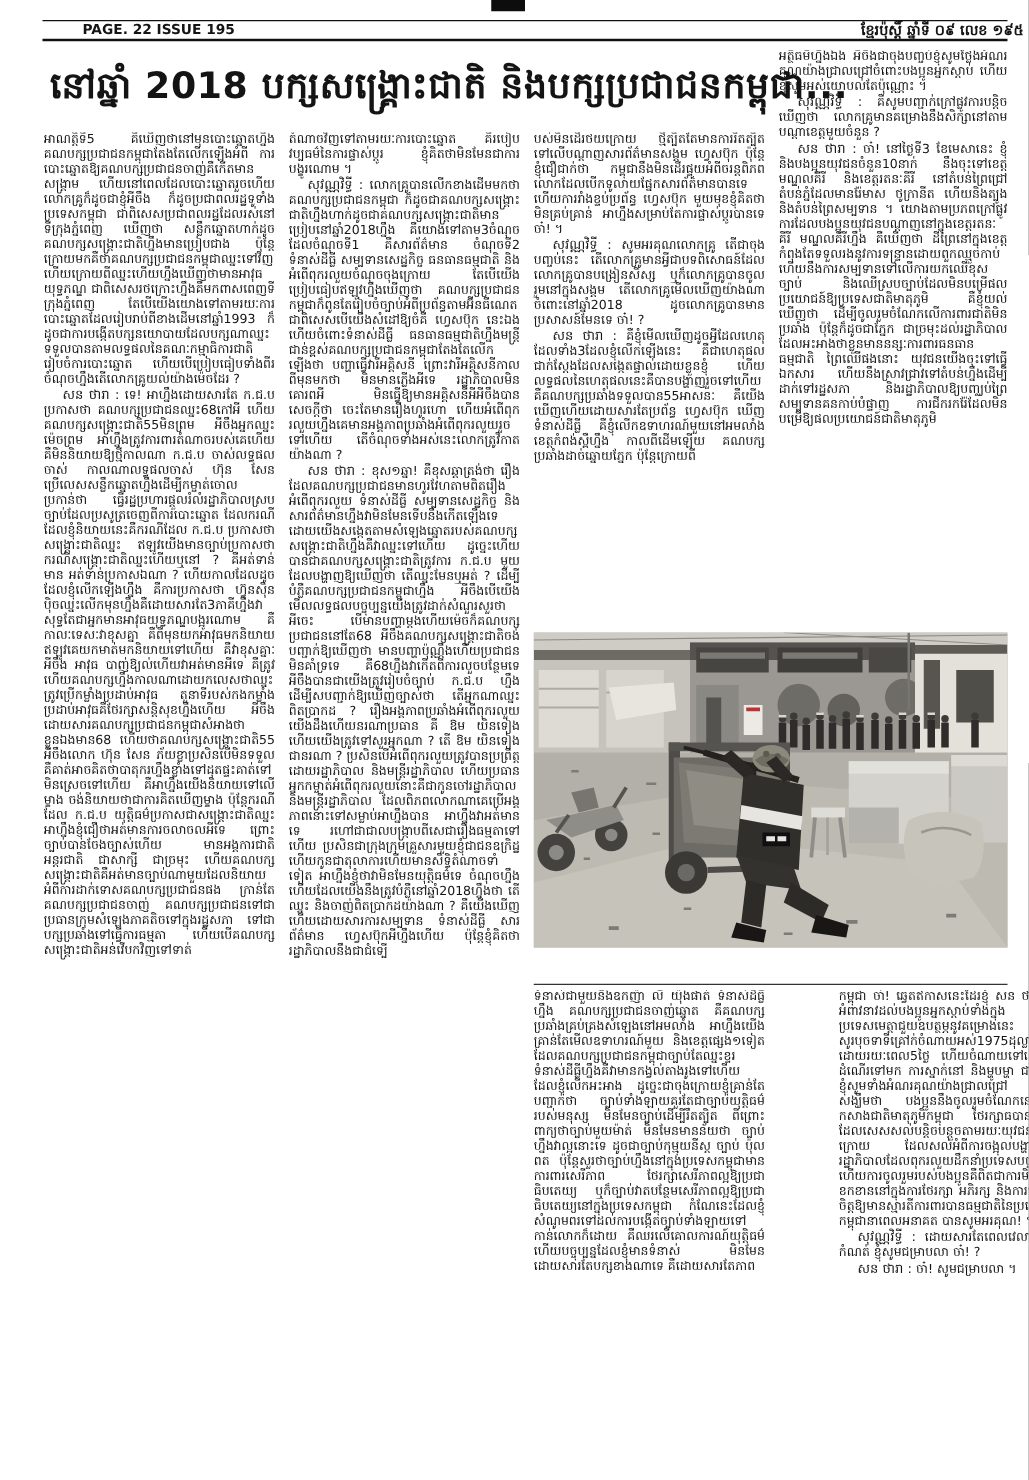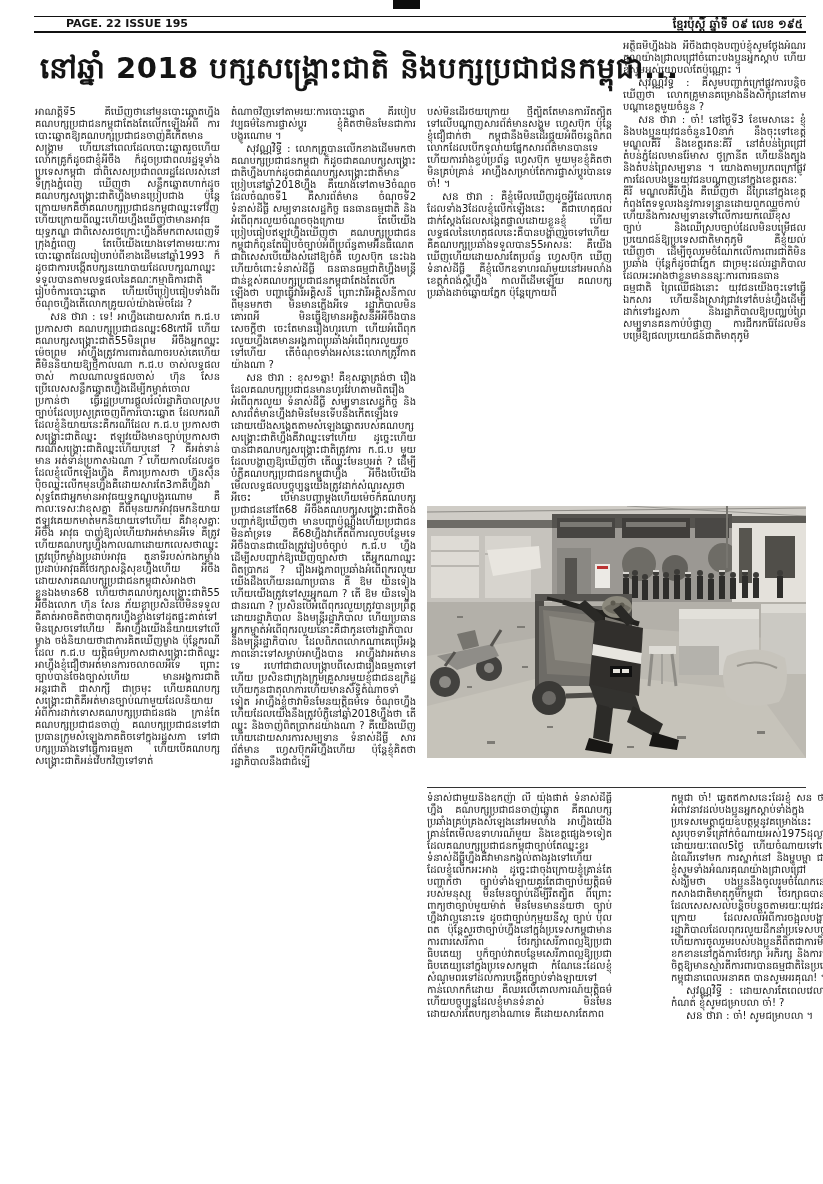--- a/index.html
+++ b/index.html
@@ -5,21 +5,21 @@
   html,body{margin:0;padding:0;background:#777;}
   .page{position:relative;width:823px;height:1184px;background:#ffffff;margin:0 auto;
         font-family:"DejaVu Sans","Liberation Sans",sans-serif;color:#141414;overflow:hidden;}
   
   .top-mark{position:absolute;left:393px;top:0;width:27px;height:9px;background:#0d0d0d;}
   .hdr-rule-top{position:absolute;left:34px;top:16px;width:772px;height:1px;background:#111;}
   .hdr-rule-bot{position:absolute;left:34px;top:31px;width:772px;height:2px;background:#111;}
   .hdr{position:absolute;top:17px;height:14px;font-weight:bold;font-size:11px;white-space:nowrap;}
   .hdr-left{left:38px;margin-left:28px;}
   .hdr-center{left:238px;}
-  .hdr-right{right:20px;font-size:11.5px;}
+  .hdr-right{right:4px;font-size:11.5px;}
   
   .title{position:absolute;left:40px;top:48px;width:530px;font-size:29px;font-weight:bold;
          letter-spacing:.5px;line-height:1.4;white-space:nowrap;}
   
   .col{position:absolute;font-size:10px;line-height:12px;text-align:justify;overflow:hidden;}
   .col p{margin:0;}
   .col p.qa{text-indent:15px;}
   .speaker{font-weight:normal;font-size:10.5px;}
   #col1{left:35px;top:106px;width:185px;height:1062px;}
   #col2{left:231px;top:106px;width:185px;height:1062px;}
@@ -50,20 +50,21 @@
       <p class="para">អាណត្តិទី5 គឺឃើញថានៅមុនបោះឆ្នោតហ្នឹង គណបក្សប្រជាជនកម្ពុជាតែងតែលើកឡើងអំពី ការបោះឆ្នោតឱ្យគណបក្សប្រជាជនចាញ់គឺកើតមានសង្គ្រាម ហើយនៅពេលដែលបោះឆ្នោតរួចហើយ លោកគ្រូក៏ដូចជាខ្ញុំអីចឹង ក៏ដូចប្រជាពលរដ្ឋទូទាំងប្រទេសកម្ពុជា ជាពិសេសប្រជាពលរដ្ឋដែលរស់នៅទីក្រុងភ្នំពេញ ឃើញថា សន្លឹកឆ្នោតហាក់ដូចគណបក្សសង្គ្រោះជាតិហ្នឹងមានប្រៀបជាង ប៉ុន្តែក្រោយមកគឺថាគណបក្សប្រជាជនកម្ពុជាឈ្នះទៅវិញ ហើយក្រោយពីឈ្នះហើយហ្នឹងឃើញថាមានអាវុធយុទ្ធភណ្ឌ ជាពិសេសរថក្រោះហ្នឹងគឺមកពាសពេញទីក្រុងភ្នំពេញ តែបើយើងយោងទៅតាមរយៈការបោះឆ្នោតដែលរៀបរាប់ពីខាងដើមនៅឆ្នាំ1993 ក៏ដូចជាការបង្កើតបក្សនយោបាយដែលបក្សណាឈ្នះទទួលបានតាមលទ្ធផលនៃគណៈកម្មាធិការជាតិរៀបចំការបោះឆ្នោត ហើយបើប្រៀបធៀបទាំងពីរចំណុចហ្នឹងតើលោកគ្រូយល់យ៉ាងម៉េចដែរ ?</p>
       <p class="para qa"><b class="speaker">សន ថារា : </b>ទេ! អាហ្នឹងដោយសារតែ ក.ជ.ប ប្រកាសថា គណបក្សប្រជាជនឈ្នះ68កៅអី ហើយគណបក្សសង្គ្រោះជាតិ55មិនព្រម អីចឹងអ្នកឈ្នះម៉េចព្រម អាហ្នឹងត្រូវការពារតំណាចរបស់គេហើយ គឺមិននិយាយឱ្យថ្មីកាលណា ក.ជ.ប ចាស់លទ្ធផលចាស់ កាលណាលទ្ធផលចាស់ ហ៊ុន សែន ប្រើលេសសន្លឹកឆ្នោតហ្នឹងដើម្បីកម្ចាត់ចោលប្រកាន់ថា ធ្វើរដ្ឋប្រហារផ្ដួលរំលំរដ្ឋាភិបាលស្របច្បាប់ដែលប្រសូត្រចេញពីការបោះឆ្នោត ដែលករណីដែលខ្ញុំនិយាយនេះគឺករណីដែល ក.ជ.ប ប្រកាសថា សង្គ្រោះជាតិឈ្នះ ឥឡូវយើងមានច្បាប់ប្រកាសថា ករណីសង្គ្រោះជាតិឈ្នះហើយឬនៅ ? គឺអត់ទាន់មាន អត់ទាន់ប្រកាសឯណា ? ហើយកាលដែលដូចដែលខ្ញុំលើកឡើងហ្នឹង គឺការប្រកាសថា ហ៊្វុនស៊ិនប៉ិចឈ្នះលើកមុនហ្នឹងគឺដោយសារតែ3ភាគីហ្នឹងវាសុទ្ធតែជាអ្នកមានអាវុធយុទ្ធភណ្ឌបង្អូរណោម គឺកាលៈទេសៈវាខុសគ្នា គឺពីមុនយកអាវុធមកនិយាយ ឥឡូវគេយកមាត់មកនិយាយទៅហើយ គឺវាខុសគ្នាៈ អីចឹង អាវុធ បាញ់ឱ្យល់ហើយវាអត់មានអីទេ គឺត្រូវហើយគណបក្សហ្នឹងកាលណាដោយកលេសថាឈ្នះ ត្រូវប្រើកម្លាំងប្រដាប់អាវុធ តួនាទីរបស់កងកម្លាំងប្រដាប់អាវុធគឺថែរក្សាសន្តិសុខហ្នឹងហើយ អីចឹងដោយសារគណបក្សប្រជាជនកម្ពុជាសំអាងថាខ្លួនឯងមាន68 ហើយថាគណបក្សសង្គ្រោះជាតិ55 អីចឹងលោក ហ៊ុន សែន ភ័យខ្លាប្រសិនបើមិនទទួល គឺគាត់អាចគិតថាបាតុករហ្នឹងខ្លាំងទៅដុតផ្ទះគាត់ទៅមិនស្រេចទៅហើយ គឺអាហ្នឹងយើងនិយាយទៅលើម្ខាង ចង់និយាយថាជាការគិតឃើញម្ខាង ប៉ុន្តែករណីដែល ក.ជ.ប យុត្តិធម៌ប្រកាសជាសង្គ្រោះជាតិឈ្នះ អាហ្នឹងខ្ញុំជឿថាអត់មានការចលាចលអីទេ ព្រោះច្បាប់បានចែងច្បាស់ហើយ មានអង្គការជាតិ អន្តរជាតិ ជាសាក្សី ជាច្រមុះ ហើយគណបក្សសង្គ្រោះជាតិគឺអត់មានច្បាប់ណាមួយដែលនិយាយអំពីការដាក់ទោសគណបក្សប្រជាជនផង ក្រាន់តែគណបក្សប្រជាជនចាញ់ គណបក្សប្រជាជនទៅជាប្រធានក្រុមសំឡេងភាគតិចទៅក្នុងរដ្ឋសភា ទៅជាបក្សប្រឆាំងទៅធ្វើការធម្មតា ហើយបើគណបក្សសង្គ្រោះជាតិអន់វើបកវិញទៅទាត់</p>
     </div>
   <div class="col" id="col2">
       <p class="para">តំណាចវិញទៅតាមរយៈការបោះឆ្នោត គឺរបៀបវប្បធម៌នៃការផ្ទាស់ប្ដូរ ខ្ញុំគិតថាមិនមែនជាការបង្ខូរណោម ។</p>
       <p class="para qa"><b class="speaker">សុវណ្ណវិទ្ធី : </b>លោកគ្រូបានលើកខាងដើមមកថា គណបក្សប្រជាជនកម្ពុជា ក៏ដូចជាគណបក្សសង្គ្រោះជាតិហ្នឹងហាក់ដូចជាគណបក្សសង្គ្រោះជាតិមានប្រៀបនៅឆ្នាំ2018ហ្នឹង គឺយោងទៅតាម3ចំណុច ដែលចំណុចទី1 គឺសារព័ត៌មាន ចំណុចទី2 ទំនាស់ដីធ្លី សម្បទានសេដ្ឋកិច្ច ធនធានធម្មជាតិ និងអំពើពុករលួយចំណុចចុងក្រោយ តែបើយើងប្រៀបធៀបឥឡូវហ្នឹងឃើញថា គណបក្សប្រជាជនកម្ពុជាក៏ពូនតែរៀបចំច្បាប់អំពីប្រព័ន្ធតាមអ៊ីនធឺណេត ជាពិសេសបើយើងសំដៅឱ្យចំគឺ ហ្វេសប៊ុក នេះឯង ហើយចំពោះទំនាស់ដីធ្លី ធនធានធម្មជាតិហ្នឹងមន្ត្រីជាន់ខ្ពស់គណបក្សប្រជាជនកម្ពុជាតែងតែលើកឡើងថា បញ្ហាធ្វើវារីអគ្គិសនី ព្រោះវារីអគ្គិសនីកាលពីមុនមកថា មិនមានភ្លើងអីទេ រដ្ឋាភិបាលមិនគោរពអី មិនធ្វើឱ្យមានអគ្គិសនីអីអីចឹងបាន សេចក្ដីថា ចេះតែមានរឿងហូរហោ ហើយអំពើពុករលួយហ្នឹងគេមានអង្គភាពប្រឆាំងអំពើពុករលួយរួចទៅហើយ តើចំណុចទាំងអស់នេះលោកត្រូវិកាតយ៉ាងណា ?</p>
       <p class="para qa"><b class="speaker">សន ថារា : </b>ខុស១ឆ្នា! គឺខុសឆ្គាត្រង់ថា រឿងដែលគណបក្សប្រជាជនមានហូរវែហតាមពិតរឿងអំពើពុករលួយ ទំនាស់ដីធ្លី សម្បទានសេដ្ឋកិច្ច និងសារព័ត៌មានហ្នឹងវាមិនមែនទើបនឹងកើតឡើងទេ ដោយយើងសង្កេតតាមសំឡេងឆ្នោតរបស់គណបក្សសង្គ្រោះជាតិហ្នឹងគឺវាឈ្នះទៅហើយ ដូច្នេះហើយបានជាគណបក្សសង្គ្រោះជាតិត្រូវការ ក.ជ.ប មួយដែលបង្ហាញឱ្យឃើញថា តើឈ្នះមែនឬអត់ ? ដើម្បីបំភ្លឺគណបក្សប្រជាជនកម្ពុជាហ្នឹង អីចឹងបើយើងមើលលទ្ធផលបច្ចុប្បន្នយើងត្រូវដាក់សំណួរសួរថាអីចេះ បើមានបញ្ហាម្ដងហើយម៉េចក៏គណបក្សប្រជាជននៅតែ68 អីចឹងគណបក្សសង្គ្រោះជាតិចង់បញ្ជាក់ឱ្យឃើញថា មានបញ្ហាប៉ុណ្ណឹងហើយប្រជាជនមិនគាំទ្រទេ គឺ68ហ្នឹងវាកើតពីការលួចបន្ថែមទេ អីចឹងបានជាយើងត្រូវរៀបចំច្បាប់ ក.ជ.ប ហ្នឹងដើម្បីសបញ្ជាក់ឱ្យឃើញច្បាស់ថា តើអ្នកណាឈ្នះពិតប្រាកដ ? រឿងអង្គភាពប្រឆាំងអំពើពុករលួយយើងដឹងហើយនរណាប្រធាន គឺ ឱម យិនទៀង ហើយយើងត្រូវទៅសួរអ្នកណា ? តើ ឱម យិនទៀង ជានរណា ? ប្រសិនបើអំពើពុករលួយត្រូវបានប្រព្រឹត្តដោយរដ្ឋាភិបាល និងមន្ត្រីរដ្ឋាភិបាល ហើយប្រធានអ្នកកម្ចាត់អំពើពុករលួយនោះគឺជាកូនចៅរដ្ឋាភិបាល និងមន្ត្រីរដ្ឋាភិបាល ដែលពិភពលោកណាគេប្រើអង្គភាពនោះទៅសម្លាប់អាហ្នឹងបាន អាហ្នឹងវាអត់មានទេ រហៅជាជាលបង្ក្រាបពីសេជារឿងធម្មតាទៅហើយ ប្រសិនជាក្រុងក្រុមគ្រួសារមួយខ្ញុំជាជនឧក្រិដ្ឋ ហើយកូនជាតុលាការហើយមានសិទ្ធិតំណាចទាំទៀត អាហ្នឹងខ្ញុំថាវាមិនមែនយុត្តិធម៌ទេ ចំណុចហ្នឹងហើយដែលយើងនឹងត្រូវបំភ្លឺនៅឆ្នាំ2018ហ្នឹងថា តើឈ្នះ និងចាញ់ពិតប្រាកដយ៉ាងណា ? គឺយើងឃើញហើយដោយសារការសម្បទាន ទំនាស់ដីធ្លី សារព័ត៌មាន ហ្វេសប៊ុកអីហ្នឹងហើយ ប៉ុន្តែខ្ញុំគិតថា រដ្ឋាភិបាលនឹងជាជំទ្បើ</p>
     </div>
   <div class="col" id="col3top">
       <p class="para">បស់មិនដើរថយក្រោយ ថ្មីត្បិតតែមានការរឹតត្បិតទៅលើបណ្ដាញសារព័ត៌មានសង្គម ហ្វេសប៊ុក ប៉ុន្តែខ្ញុំជឿជាក់ថា កម្ពុជានឹងមិនដើរផ្ទុយអំពីចរន្តពិភពលោកដែលបើកទូលាយផ្នែកសារព័ត៌មានបានទេ ហើយការរាំងខ្ទប់ប្រព័ន្ធ ហ្វេសប៊ុក មួយមុខខ្ញុំគិតថាមិនគ្រប់គ្រាន់ អាហ្នឹងសម្រាប់តែការផ្ទាស់ប្ដូរបានទេ ចា៎! ។</p>
+      <p class="para qa"><b class="speaker">សុវណ្ណវិទ្ធី : </b>សូមអរគុណលោកគ្រូ តើជាចុងបញ្ចប់នេះ តើលោកគ្រូមានអ្វីជាបទពិសោធន៍ដែលលោកគ្រូបានបង្រៀនសិស្ស ឬក៏លោកគ្រូបានចូលរួមនៅក្នុងសង្គម តើលោកគ្រូមើលឃើញយ៉ាងណាចំពោះនៅឆ្នាំ2018 ដូចលោកគ្រូបានមានប្រសាសន៍មែនទេ ចា៎! ?</p>
       <p class="para qa"><b class="speaker">សន ថារា : </b>គឺខ្ញុំមើលឃើញដូចអ្វីដែលហេតុដែលទាំង3ដែលខ្ញុំលើកឡើងនេះ គឺជាហេតុផលជាក់ស្ដែងដែលសង្កេតផ្ទាល់ដោយខ្លួនខ្ញុំ ហើយលទ្ធផលនៃហេតុផលនេះគឺបានបង្ហាញរួចទៅហើយ គឺគណបក្សប្រឆាំងទទួលបាន55អាសនៈ គឺយើងឃើញហើយដោយសារតែប្រព័ន្ធ ហ្វេសប៊ុក ឃើញទំនាស់ដីធ្លី គឺខ្ញុំលើកឧទាហរណ៍មួយនៅអមលាំង ខេត្តកំពង់ស្ពឺហ្នឹង កាលពីដើមឡើយ គណបក្សប្រឆាំងដាច់ឆ្នោយភ្នែក ប៉ុន្តែក្រោយពី</p>
     </div>
   <div class="col" id="col4top">
       <p class="para">អត្ថិធមិហ្នឹងឯង អីចឹងជាចុងបញ្ចប់ខ្ញុំសូមថ្លែងអំណរគុណយ៉ាងជ្រាលជ្រៅចំពោះបងប្អូនអ្នកស្ដាប់ ហើយខ្ញុំសូមអស់យោបល់តែប៉ុណ្ណោះ ។</p>
       <p class="para qa"><b class="speaker">សុវណ្ណវិទ្ធី : </b>គឺសូមបញ្ជាក់ក្រៅផ្លូវការបន្តិចឃើញថា លោកគ្រូមានគម្រោងនឹងសិក្សានៅតាមបណ្ដាខេត្តមួយចំនួន ?</p>
       <p class="para qa"><b class="speaker">សន ថារា : </b>ចា៎! នៅថ្ងៃទី3 ខែមេសានេះ ខ្ញុំ និងបងប្អូនយុវជនចំនួន10នាក់ នឹងចុះទៅខេត្តមណ្ឌលគីរី និងខេត្តរតនៈគីរី នៅតំបន់ព្រៃជ្រៅ តំបន់ភ្នំដែលមានរ៉ែមាស ថូក្រានីត ហើយនិងត្បូង និងតំបន់ព្រៃសម្បទាន ។ យោងតាមប្រភពក្រៅផ្លូវការដែលបងប្អូនយុវជនបណ្ដាញនៅក្នុងខេត្តរតនៈគីរី មណ្ឌលគីរីហ្នឹង គឺឃើញថា ដីព្រៃនៅក្នុងខេត្តកំពុងតែទទួលរងនូវការទន្ទ្រានដោយពួកឈ្មួចកាប់ ហើយនឹងការសម្បទានទៅលើការយកឈើខុសច្បាប់ និងឈើស្របច្បាប់ដែលមិនបម្រើផលប្រយោជន៍ឱ្យប្រទេសជាតិមាតុភូមិ គឺខ្ញុំយល់ឃើញថា ដើម្បីចូលរួមចំណែកលើការពារជាតិមិនប្រឆាំង ប៉ុន្តែក៏ដូចជាភ្នែក ជាច្រមុះដល់រដ្ឋាភិបាលដែលអះអាងថាខ្លួនមាននន្សៈការពារធនធានធម្មជាតិ ព្រៃឈើផងនោះ យុវជនយើងចុះទៅធ្វើឯកសារ ហើយនឹងស្រាវជ្រាវទៅតំបន់ហ្នឹងដើម្បីដាក់ទៅរដ្ឋសភា និងរដ្ឋាភិបាលឱ្យបញ្ឈប់ព្រៃសម្បទានគនកាប់បំផ្ទាញ ការជីករករ៉ែដែលមិនបម្រើឱ្យផលប្រយោជន៍ជាតិមាតុភូមិ</p>
     </div>
 
   <div class="photo">
     <svg width="379" height="252" viewBox="0 0 379 252" xmlns="http://www.w3.org/2000/svg">

